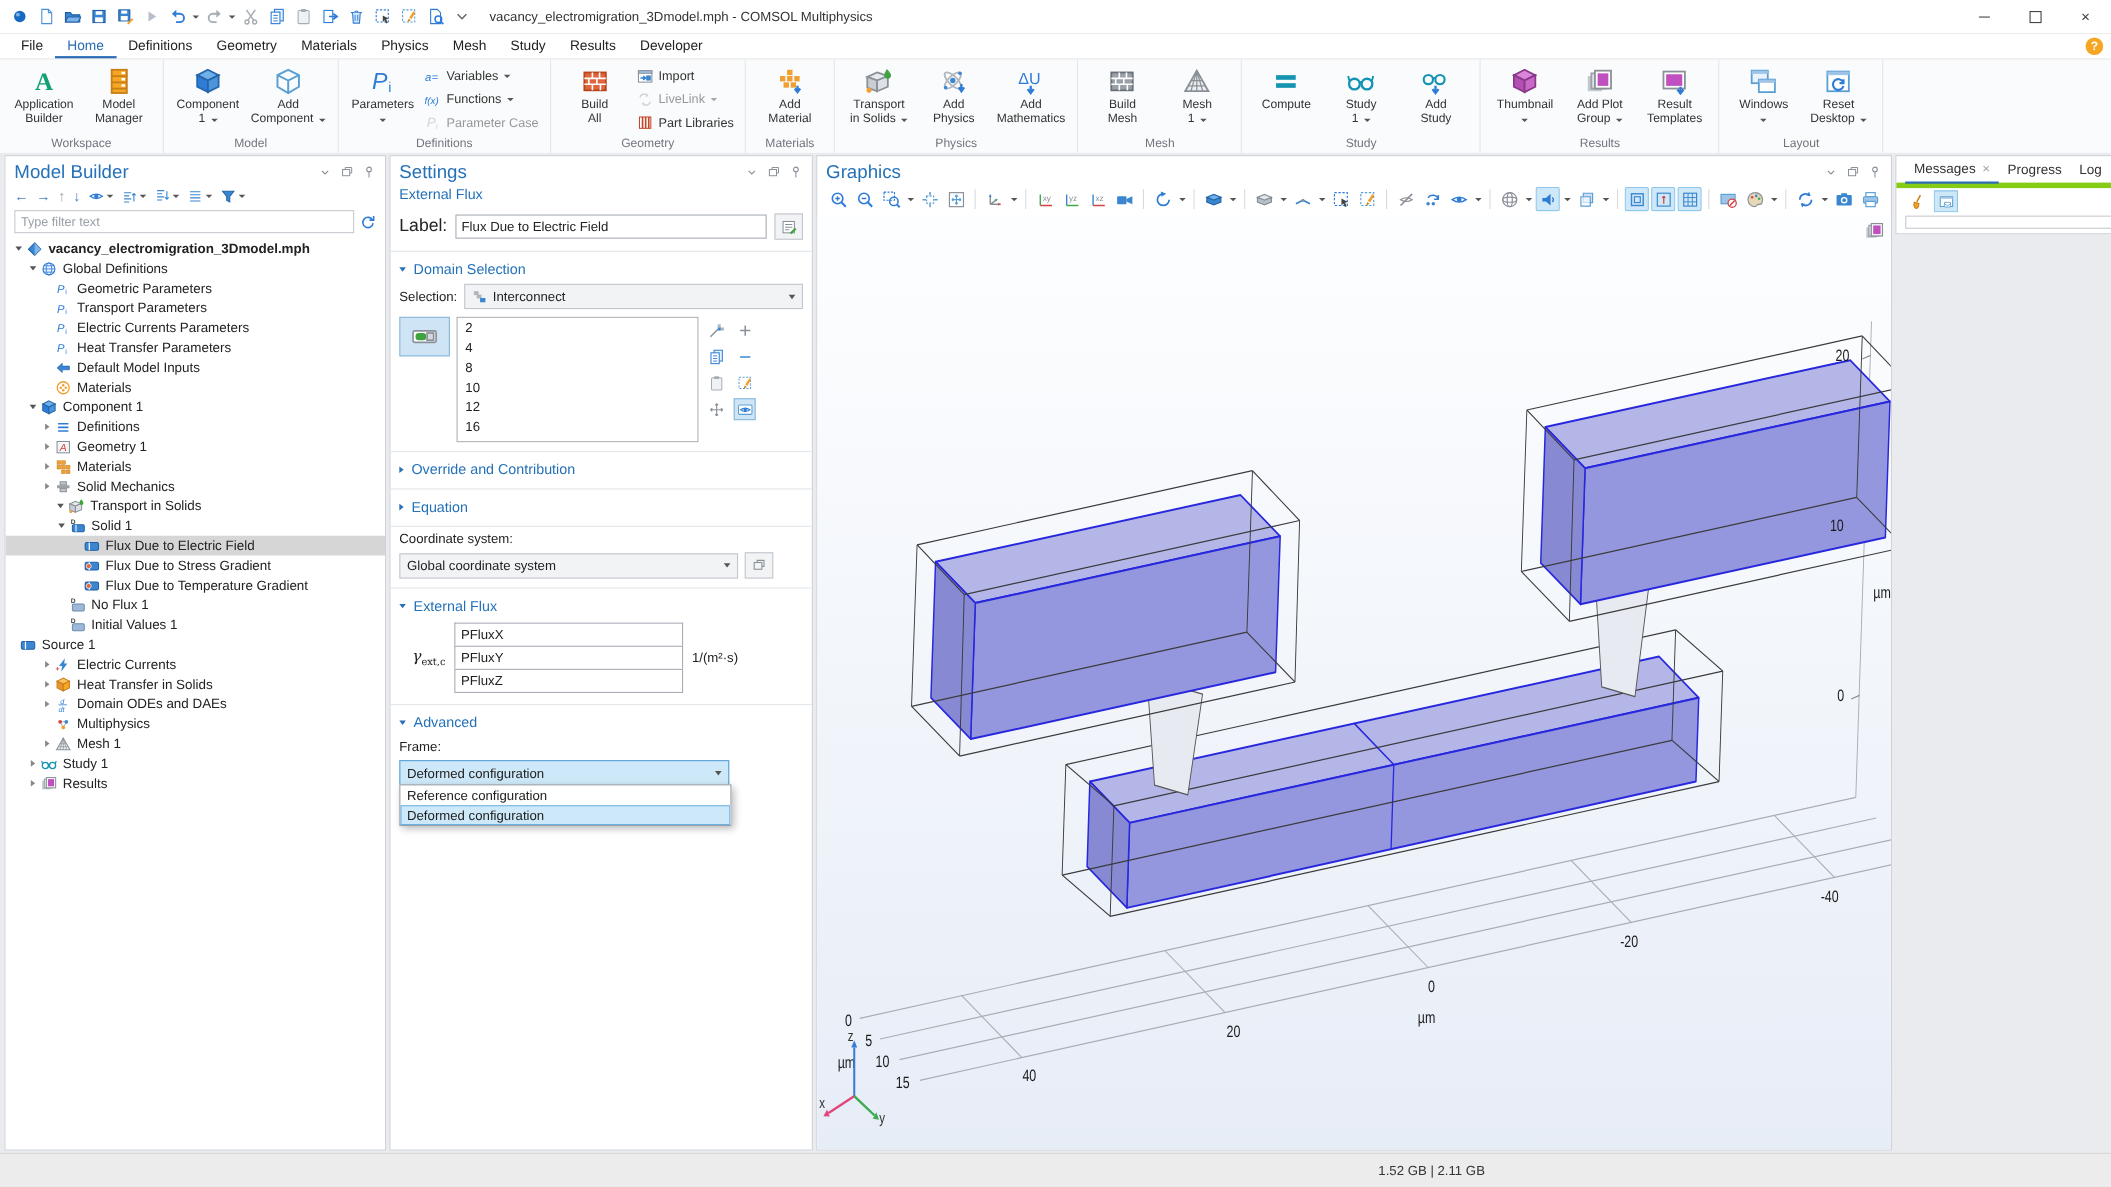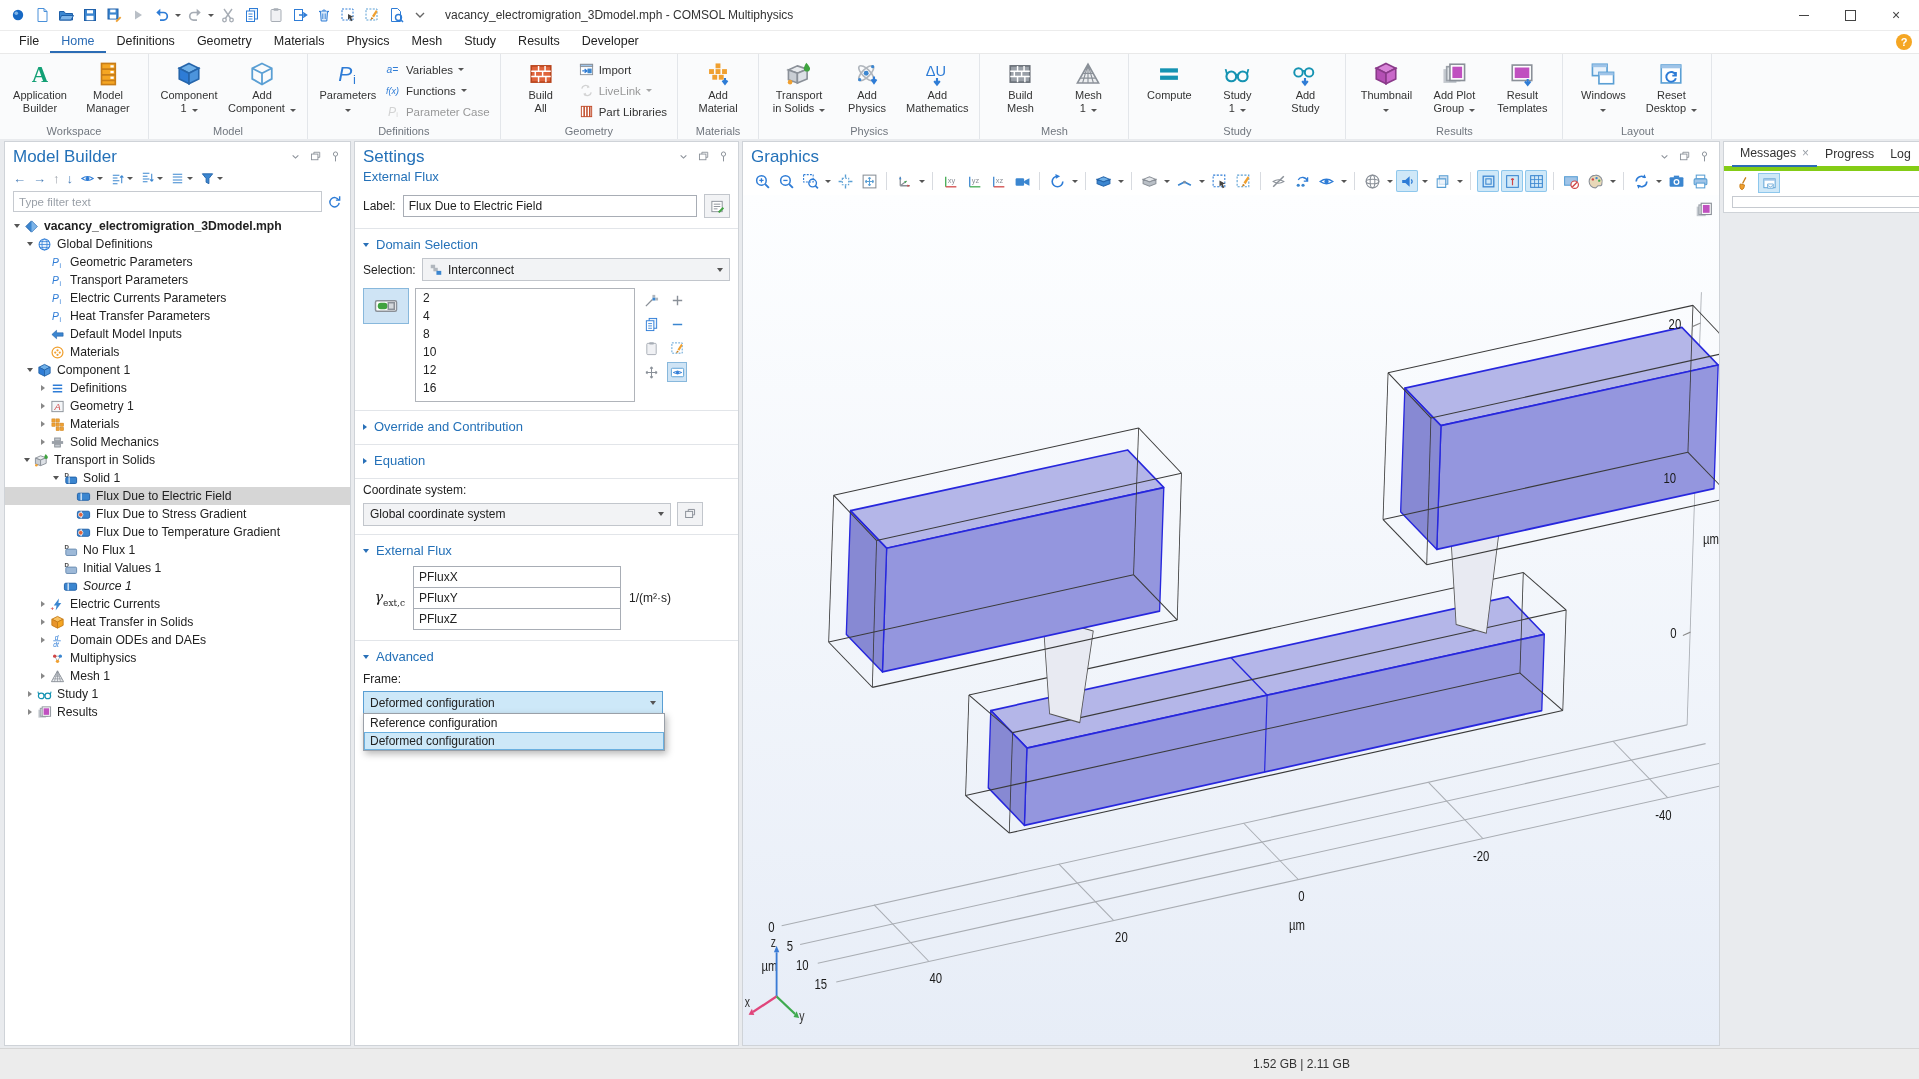--- a/index.html
+++ b/index.html
@@ -58,21 +58,21 @@
   .filter{flex:1;height:19px;border:1px solid #c6cad0;padding:0 5px;font-size:11.5px;font-family:inherit;color:#222}
   .filter::placeholder{color:#9aa0a8}
   .tree{flex:1;overflow:hidden;padding-top:2px}
   .trow{display:flex;align-items:center;height:18px;font-size:12.2px;white-space:nowrap}
   .trow.sel{background:#d6d6d6}
   .texp{width:12px;display:flex;justify-content:center;flex:none}
   .tico{width:17px;height:16px;flex:none;display:flex;align-items:center;justify-content:center;margin-right:4px}
   
   .psub{font-size:13px;color:#2471b8;padding:2px 8px 6px}
   .lblrow{display:flex;align-items:center;gap:7px;padding:4px 8px}
-  .lblrow .cap{font-size:12px}
+  .lblrow .cap{font-size:16px}
   .tinput{height:20px;border:1px solid #a8adb5;background:#fff;padding:0 5px;font-size:12px;font-family:inherit;color:#222}
   .lblrow .tinput{flex:1}
   .sqbtn{width:24px;height:22px;border:1px solid #c2c6cc;background:#f2f3f5;display:flex;align-items:center;justify-content:center;flex:none}
   .sectdiv{border-top:1px solid #e2e5e9;margin:6px 0 0}
   .sect{display:flex;align-items:center;gap:7px;color:#2471b8;font-size:13px;padding:8px 8px 4px}
   .cap2{font-size:12px;padding:4px 8px 3px}
   .selrow{display:flex;align-items:center;padding:2px 8px;gap:1px}
   .selrow .cap{width:58px;font-size:12px}
   .combo{height:21px;background:#f2f3f5;border:1px solid #c2c6cc;display:flex;align-items:center;padding:0 0 0 6px;font-size:12px;flex:1;min-width:0}
   .combo .ctext{flex:1;overflow:hidden;white-space:nowrap}
@@ -823,21 +823,21 @@
           </span>
           <span class="tico">
             <svg viewBox="0 0 16 16" width="15" height="15" aria-hidden="true">
               <rect x="2" y="6.5" width="12" height="3" fill="#9aa0a8"></rect>
               <rect x="5" y="3.2" width="6" height="3" fill="#c4c9cf" stroke="#8a9098"></rect>
               <rect x="5" y="9.8" width="6" height="3" fill="#c4c9cf" stroke="#8a9098"></rect>
             </svg>
           </span>
           <span>Solid Mechanics</span>
         </div>
-        <div class="trow" style="padding-left: 16px;">
+        <div class="trow" style="padding-left: 44px;">
           <span class="texp">
             <span class="tri-d" style="border-top-color:#555"></span>
           </span>
           <span class="tico">
             <svg viewBox="0 0 16 16" width="15" height="15" aria-hidden="true">
               <path d="M7 3 L13 5 L7 7.5 L1.5 5.5 Z" fill="#e8ebee" stroke="#8a9098"></path>
               <path d="M1.5 5.5 L7 7.5 V13.5 L1.5 11.5Z" fill="#c9ced4" stroke="#8a9098"></path>
               <path d="M13 5 L7 7.5 V13.5 L13 11 Z" fill="#dde1e6" stroke="#8a9098"></path>
               <path d="M12.5 1 C11.3 3 11 3.8 11 4.6 a1.9 1.9 0 0 0 3.8 0 C14.8 3.8 14.2 3 12.5 1Z" fill="#3fa33f"></path>
               <circle cx="2.5" cy="13" r="1.4" fill="#f0a030"></circle>
@@ -903,21 +903,21 @@
         <div class="trow" style="padding-left: 45px;">
           <span class="texp"></span>
           <span class="tico">
             <svg viewBox="0 0 16 16" width="15" height="15" aria-hidden="true">
               <text x="1.5" y="6" font-size="6.5" font-weight="bold" fill="#444">D</text>
               <rect x="3" y="6.5" width="11.5" height="6.8" rx="1.2" fill="#9db9d8" stroke="#6a8cb0"></rect>
             </svg>
           </span>
           <span>Initial Values 1</span>
         </div>
-        <div class="trow" style="padding-left: 45px; font-style: italic;">
+        <div class="trow" style="">
           <span class="texp"></span>
           <span class="tico">
             <svg viewBox="0 0 16 16" width="15" height="15" aria-hidden="true">
               <rect x="1.5" y="4.5" width="13" height="7.5" rx="1.5" fill="#3b86d0" stroke="#1e5fa8"></rect>
               <path d="M5.5 4.5 v7.5" stroke="#fff" stroke-width="1.2"></path>
             </svg>
           </span>
           <span>Source 1</span>
         </div>
         <div class="trow" style="padding-left: 32px;">

